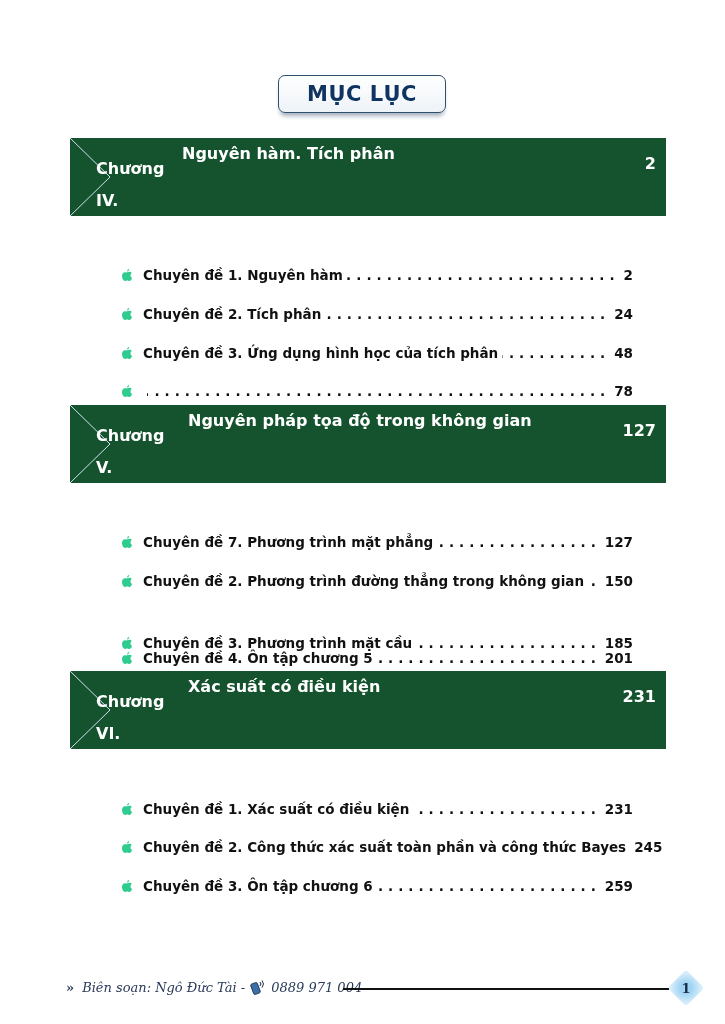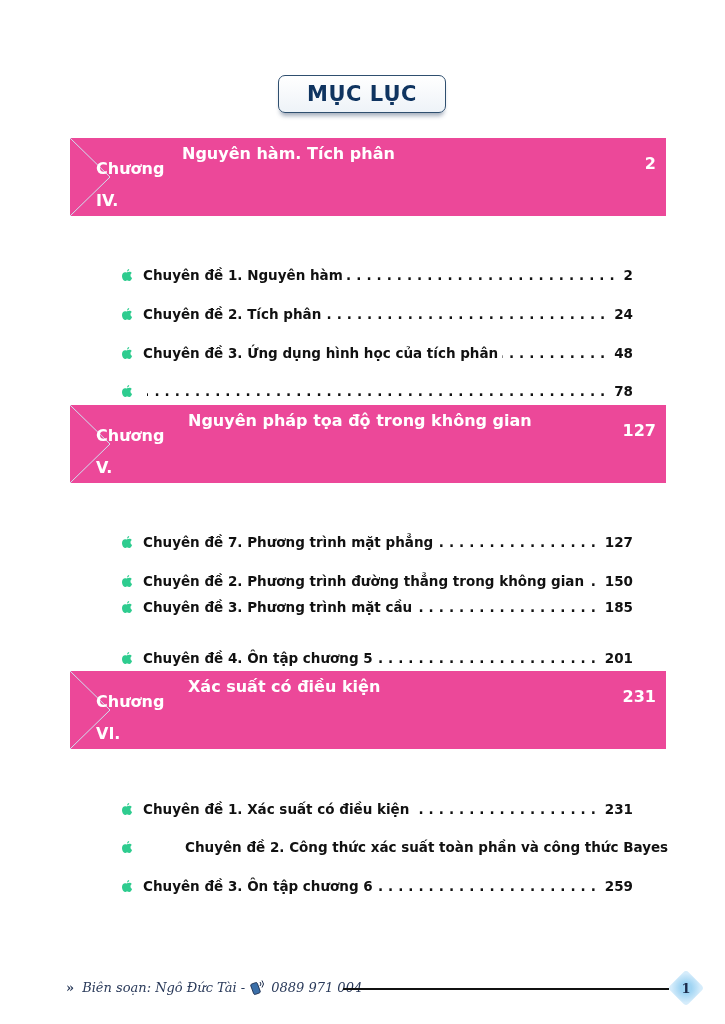--- a/index.html
+++ b/index.html
@@ -13,21 +13,21 @@
     box-shadow: 0 5px 4px -2px rgba(60,80,110,0.45);
     display: flex; align-items: center; justify-content: center;
   }
   .title-text {
     font-family: "DejaVu Sans", sans-serif; font-weight: bold; font-size: 21px;
     color: #0f3460; letter-spacing: 0.5px; text-align: center;
   }
 
   .chapter {
     position: absolute; left: 70px; width: 596px; height: 78px;
-    background: #ec4899; color: #ffffff;
+    background: #14532d; color: #ffffff;
   }
   .chapter svg.chev { position: absolute; left: 0; top: 0; }
   .ch-label {
     position: absolute; left: 26px; top: 15px; width: 70px;
     font-size: 16px; font-weight: bold; line-height: 32px;
     font-family: "DejaVu Sans", sans-serif;
   }
   .ch-title {
     position: absolute; top: 5px; font-size: 16px; font-weight: bold; line-height: 22px;
   }
@@ -140,21 +140,21 @@
   <span class="epage">127</span>
 </div>
 <div class="entry" style="top:542px;">
   <svg class="icon" viewBox="0 0 14 14">
       <path d="M9.2 1 C9.2 2.4 8.2 3.4 7.1 3.5 C7 2.3 8 1.2 9.2 1 Z M7 4.3 C7.8 4.3 8.5 3.8 9.4 3.8 C10.4 3.8 11.3 4.3 11.8 5.1 C10.9 5.7 10.5 6.5 10.5 7.5 C10.5 8.7 11.2 9.6 12.1 10 C11.6 11.5 10.6 13 9.4 13 C8.6 13 8.2 12.5 7.2 12.5 C6.2 12.5 5.8 13 5 13 C3.6 13 2 10.6 2 8.1 C2 5.7 3.5 4.3 5 4.3 C5.9 4.3 6.4 4.8 7 4.3 Z" fill="#2ecc8f"></path>
     </svg>
   <span class="etext">Chuyên đề 2. Phương trình đường thẳng trong không gian</span>
   <span class="leader">................................................................................</span>
   <span class="epage">150</span>
 </div>
-<div class="entry" style="top:568px;">
+<div class="entry" style="top:604px;">
   <svg class="icon" viewBox="0 0 14 14">
       <path d="M9.2 1 C9.2 2.4 8.2 3.4 7.1 3.5 C7 2.3 8 1.2 9.2 1 Z M7 4.3 C7.8 4.3 8.5 3.8 9.4 3.8 C10.4 3.8 11.3 4.3 11.8 5.1 C10.9 5.7 10.5 6.5 10.5 7.5 C10.5 8.7 11.2 9.6 12.1 10 C11.6 11.5 10.6 13 9.4 13 C8.6 13 8.2 12.5 7.2 12.5 C6.2 12.5 5.8 13 5 13 C3.6 13 2 10.6 2 8.1 C2 5.7 3.5 4.3 5 4.3 C5.9 4.3 6.4 4.8 7 4.3 Z" fill="#2ecc8f"></path>
     </svg>
   <span class="etext">Chuyên đề 3. Phương trình mặt cầu</span>
   <span class="leader">................................................................................</span>
   <span class="epage">185</span>
 </div>
 <div class="entry" style="top:619px;">
   <svg class="icon" viewBox="0 0 14 14">
       <path d="M9.2 1 C9.2 2.4 8.2 3.4 7.1 3.5 C7 2.3 8 1.2 9.2 1 Z M7 4.3 C7.8 4.3 8.5 3.8 9.4 3.8 C10.4 3.8 11.3 4.3 11.8 5.1 C10.9 5.7 10.5 6.5 10.5 7.5 C10.5 8.7 11.2 9.6 12.1 10 C11.6 11.5 10.6 13 9.4 13 C8.6 13 8.2 12.5 7.2 12.5 C6.2 12.5 5.8 13 5 13 C3.6 13 2 10.6 2 8.1 C2 5.7 3.5 4.3 5 4.3 C5.9 4.3 6.4 4.8 7 4.3 Z" fill="#2ecc8f"></path>
@@ -177,21 +177,21 @@
 </div>
 
 <div class="entry" style="top:770px;">
   <svg class="icon" viewBox="0 0 14 14">
       <path d="M9.2 1 C9.2 2.4 8.2 3.4 7.1 3.5 C7 2.3 8 1.2 9.2 1 Z M7 4.3 C7.8 4.3 8.5 3.8 9.4 3.8 C10.4 3.8 11.3 4.3 11.8 5.1 C10.9 5.7 10.5 6.5 10.5 7.5 C10.5 8.7 11.2 9.6 12.1 10 C11.6 11.5 10.6 13 9.4 13 C8.6 13 8.2 12.5 7.2 12.5 C6.2 12.5 5.8 13 5 13 C3.6 13 2 10.6 2 8.1 C2 5.7 3.5 4.3 5 4.3 C5.9 4.3 6.4 4.8 7 4.3 Z" fill="#2ecc8f"></path>
     </svg>
   <span class="etext">Chuyên đề 1. Xác suất có điều kiện</span>
   <span class="leader">................................................................................</span>
   <span class="epage">231</span>
 </div>
-<div class="entry" style="top:808px;gap:42px;">
+<div class="entry" style="top:808px;">
   <svg class="icon" viewBox="0 0 14 14">
       <path d="M9.2 1 C9.2 2.4 8.2 3.4 7.1 3.5 C7 2.3 8 1.2 9.2 1 Z M7 4.3 C7.8 4.3 8.5 3.8 9.4 3.8 C10.4 3.8 11.3 4.3 11.8 5.1 C10.9 5.7 10.5 6.5 10.5 7.5 C10.5 8.7 11.2 9.6 12.1 10 C11.6 11.5 10.6 13 9.4 13 C8.6 13 8.2 12.5 7.2 12.5 C6.2 12.5 5.8 13 5 13 C3.6 13 2 10.6 2 8.1 C2 5.7 3.5 4.3 5 4.3 C5.9 4.3 6.4 4.8 7 4.3 Z" fill="#2ecc8f"></path>
     </svg>
   <span class="etext">Chuyên đề 2. Công thức xác suất toàn phần và công thức Bayes</span>
   <span class="leader">................................................................................</span>
   <span class="epage">245</span>
 </div>
 <div class="entry" style="top:847px;">
   <svg class="icon" viewBox="0 0 14 14">
       <path d="M9.2 1 C9.2 2.4 8.2 3.4 7.1 3.5 C7 2.3 8 1.2 9.2 1 Z M7 4.3 C7.8 4.3 8.5 3.8 9.4 3.8 C10.4 3.8 11.3 4.3 11.8 5.1 C10.9 5.7 10.5 6.5 10.5 7.5 C10.5 8.7 11.2 9.6 12.1 10 C11.6 11.5 10.6 13 9.4 13 C8.6 13 8.2 12.5 7.2 12.5 C6.2 12.5 5.8 13 5 13 C3.6 13 2 10.6 2 8.1 C2 5.7 3.5 4.3 5 4.3 C5.9 4.3 6.4 4.8 7 4.3 Z" fill="#2ecc8f"></path>

